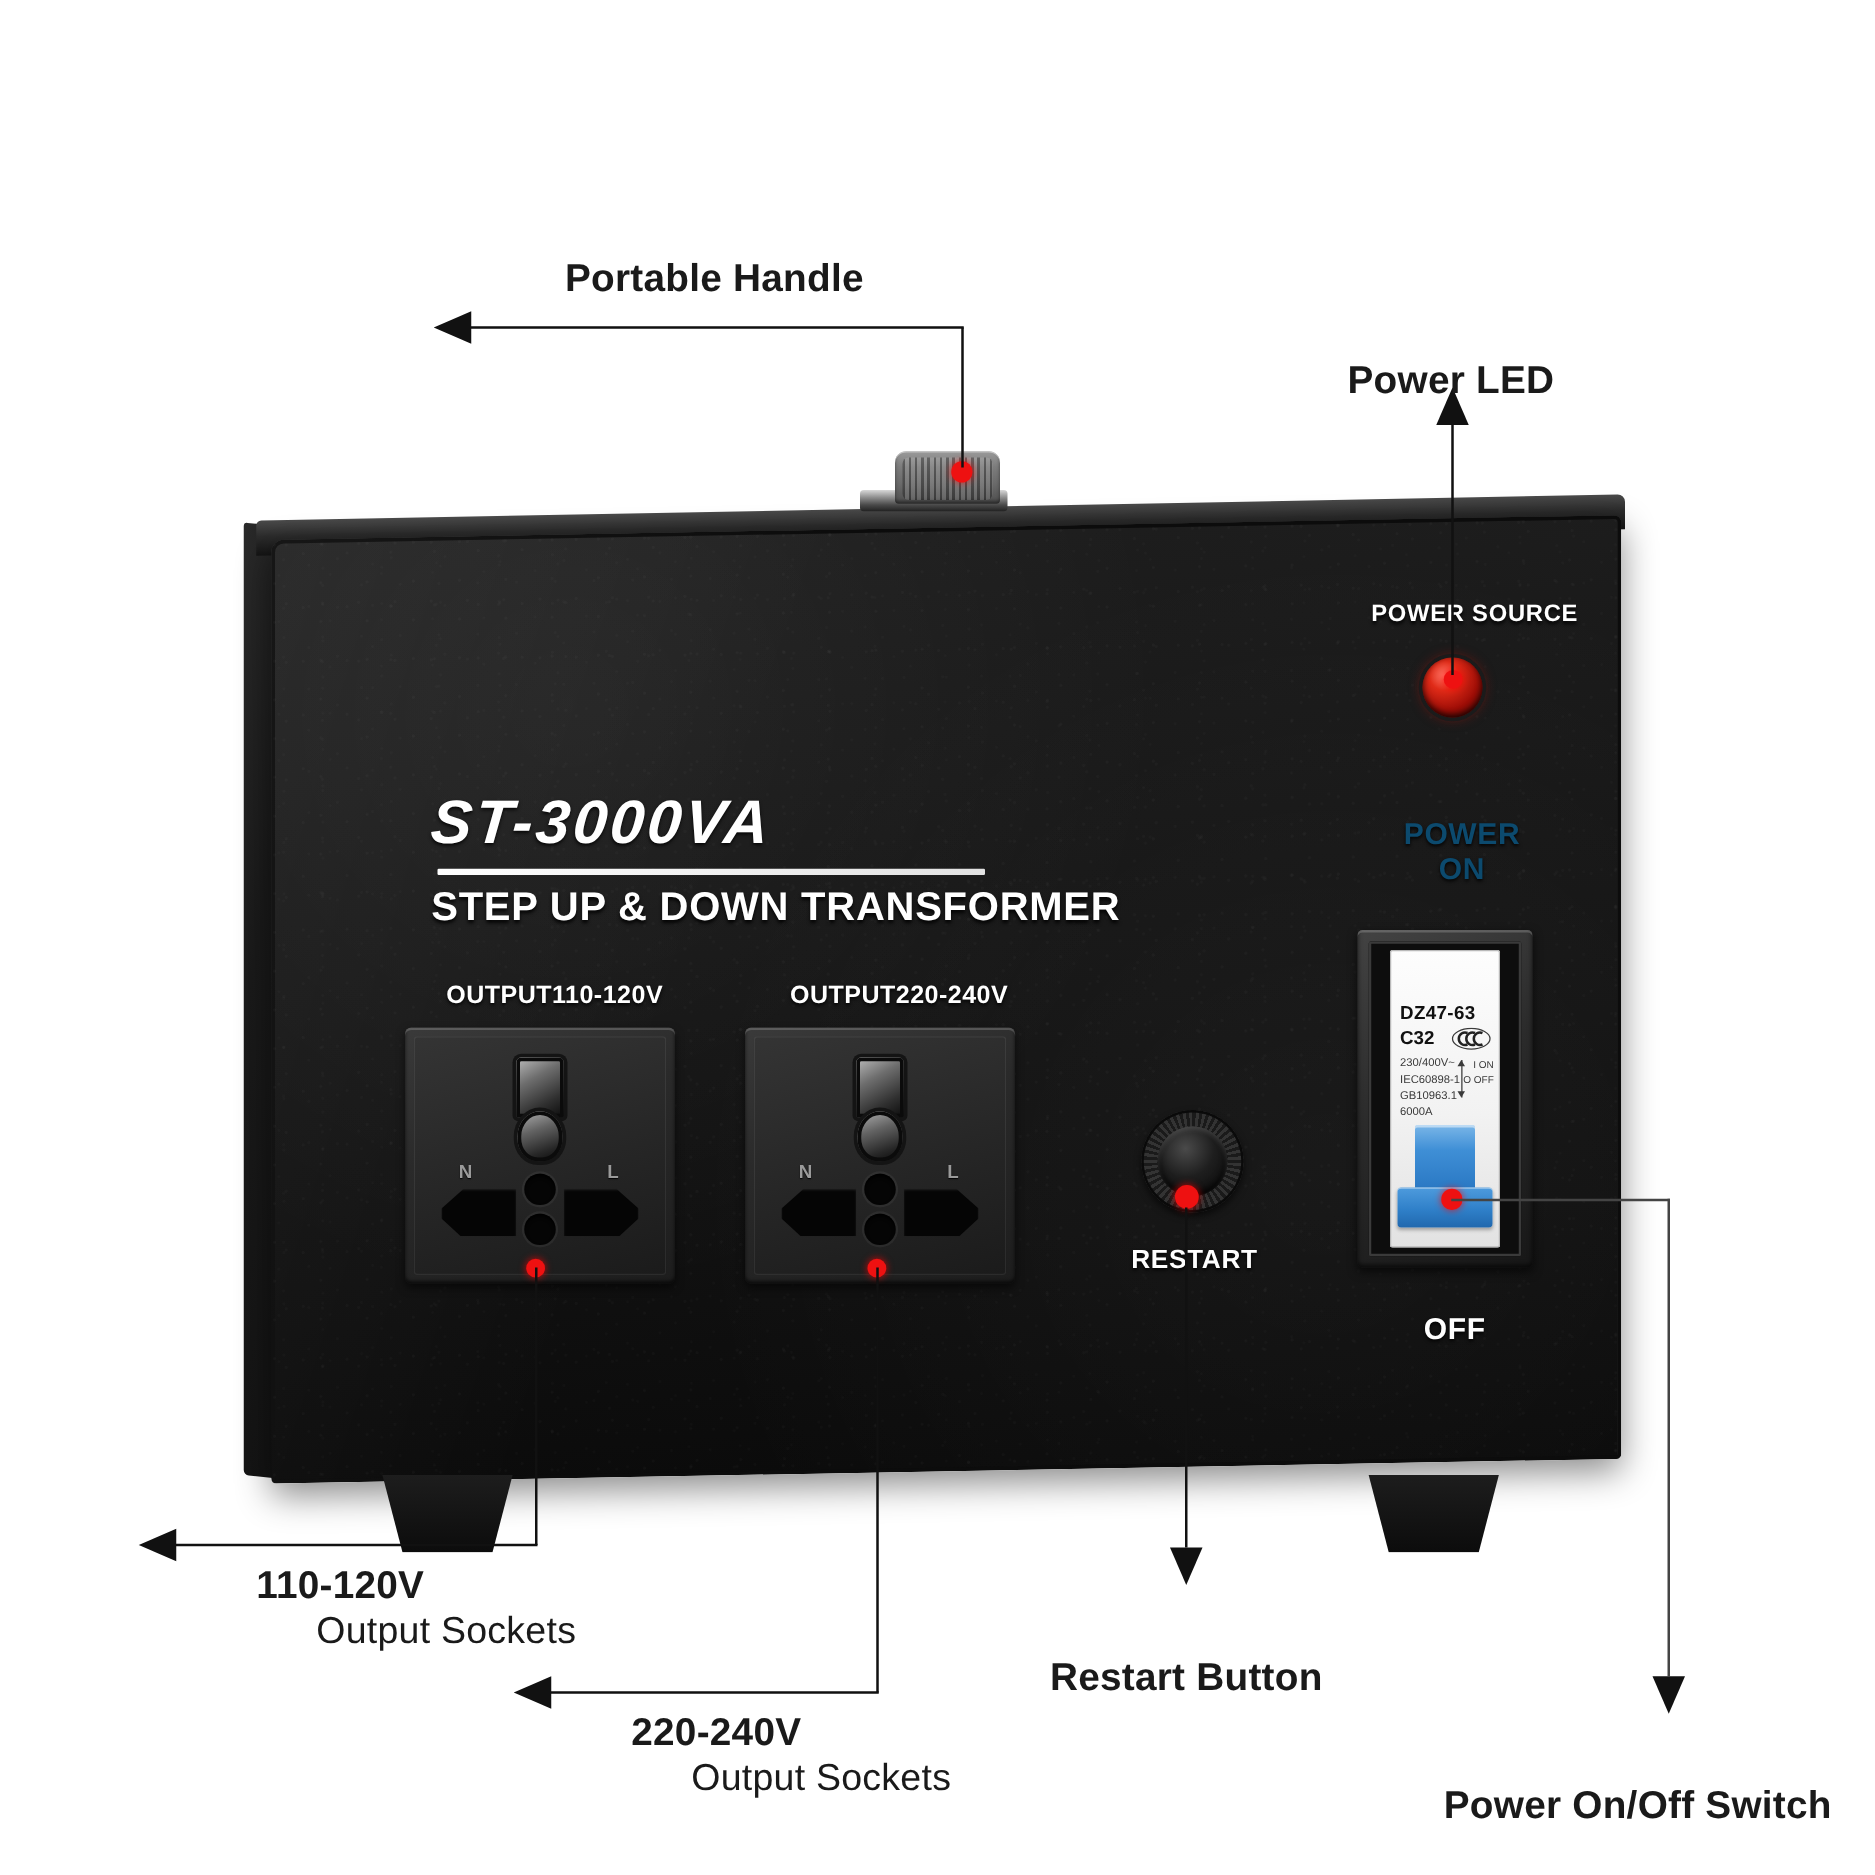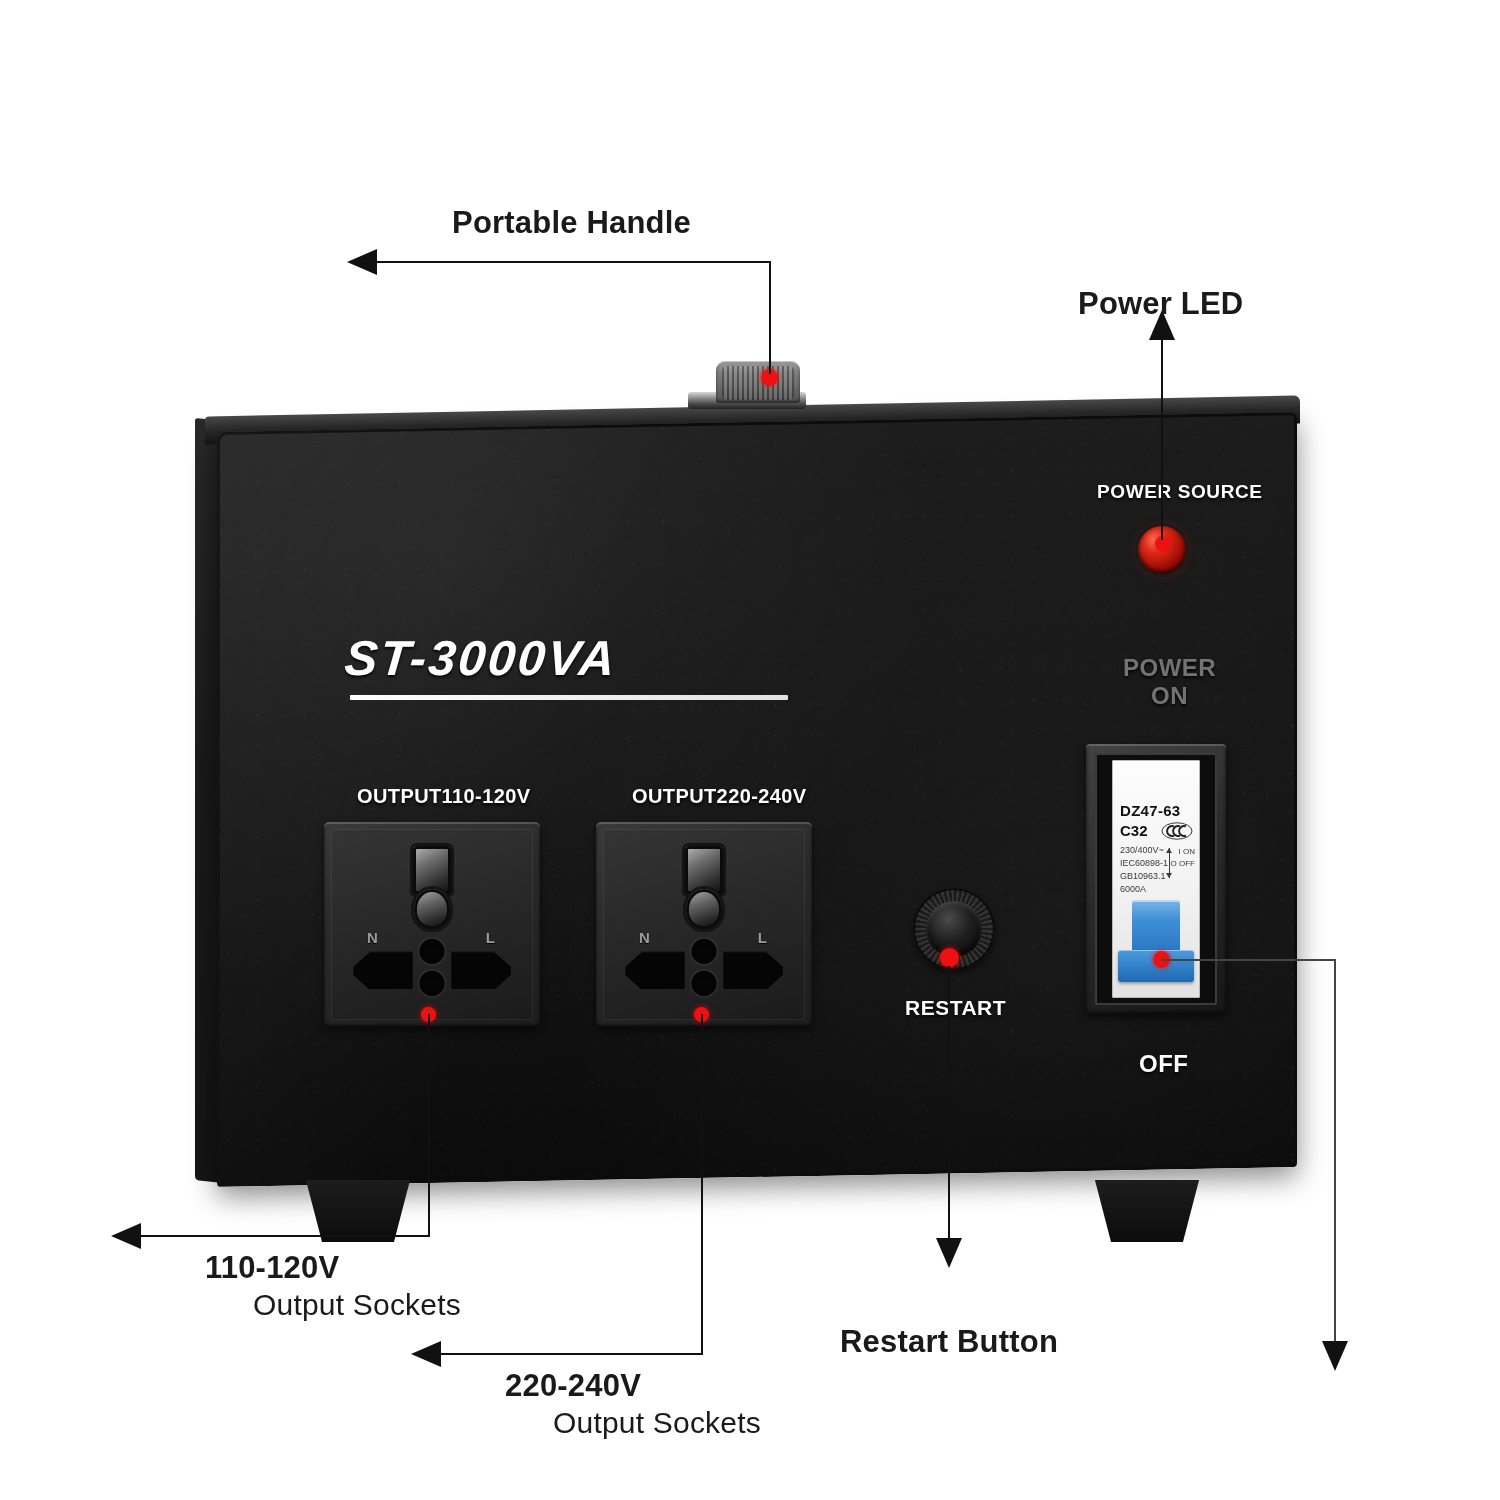--- a/index.html
+++ b/index.html
@@ -133,21 +133,21 @@
   .nl-n{left:36px;} .nl-l{right:38px;}
 
   
   .ps-label{position:absolute;left:1097px;top:481px;font-size:19px;font-weight:bold;
       color:#fff;letter-spacing:.6px;text-shadow:0 2px 3px rgba(0,0,0,.9);white-space:nowrap;}
   .led{position:absolute;left:1138px;top:526px;width:48px;height:48px;border-radius:50%;
       background:radial-gradient(circle at 36% 30%, #ff7a6a 0%, #e02b18 26%, #9d0d06 62%, #3d0502 100%);
       box-shadow:inset 0 -2px 5px rgba(0,0,0,.8), 0 0 0 3px #1b1b1b, 0 0 10px rgba(210,20,10,.55);}
 
   
-  .pw-on{position:absolute;left:1123px;top:654px;font-size:24px;font-weight:bold;color:#737373;
+  .pw-on{position:absolute;left:1123px;top:654px;font-size:24px;font-weight:bold;color:#0c4a6e;
       text-align:center;line-height:1.15;letter-spacing:.5px;text-shadow:0 2px 3px rgba(0,0,0,.9);}
   .pw-off{position:absolute;left:1139px;top:1050px;font-size:24px;font-weight:bold;color:#fff;
       letter-spacing:.5px;text-shadow:0 2px 3px rgba(0,0,0,.9);text-align:right;}
 
   
   .brk-frame{position:absolute;left:1086px;top:744px;width:140px;height:270px;
       background:linear-gradient(150deg,#434343 0%,#2b2b2b 45%,#171717 100%);
       border-radius:4px;
       box-shadow:inset 0 2px 0 rgba(255,255,255,.2), inset 0 -2px 4px rgba(0,0,0,.7),
                  0 3px 8px rgba(0,0,0,.6);}
@@ -211,20 +211,21 @@
       <div class="sheen"></div>
     </div>
   </div>
 
   <div class="handle-base"></div>
   <div class="handle-grip"></div>
 
   <div class="brand">
     <div class="brand-model">ST-3000VA</div>
     <div class="brand-rule"></div>
+    <div class="brand-sub">STEP UP  &amp; DOWN TRANSFORMER</div>
   </div>
 
   <div class="sock-label sl-110">OUTPUT110-120V</div>
   <div class="sock-label sl-220">OUTPUT220-240V</div>
 
   <div class="socket sk-110">
     <div class="sk-in">
       <div class="g-top"></div>
       <div class="g-bot"></div>
       <div class="hole hole-a"></div>
@@ -335,14 +336,17 @@
 
   <div class="callout c-220">
     <div class="l1">220-240V</div>
     <div class="l2">Output Sockets</div>
   </div>
 
   <div class="callout c-restart">
     <div class="l1">Restart Button</div>
   </div>
 
+  <div class="callout c-switch">
+    <div class="l1 reg">Power On/Off Switch</div>
+  </div>
 
 </div>
 
 </body></html>

